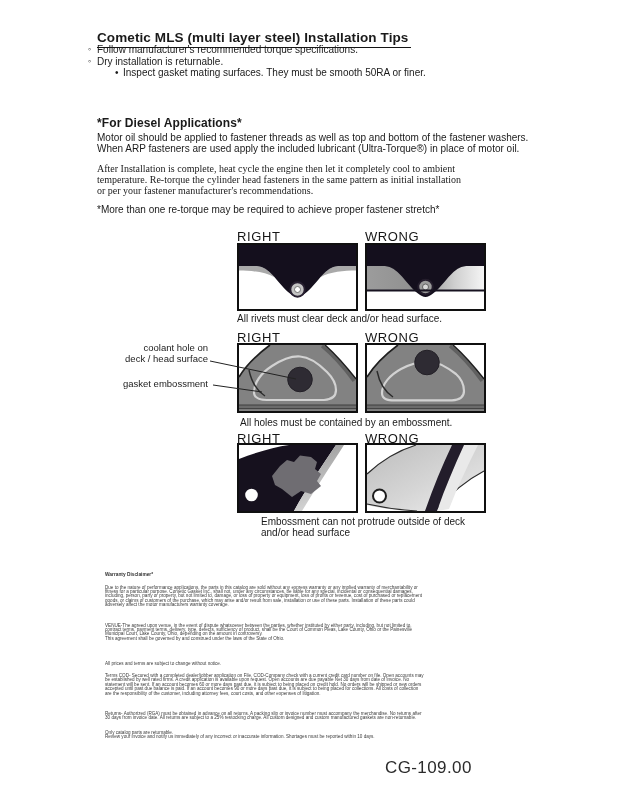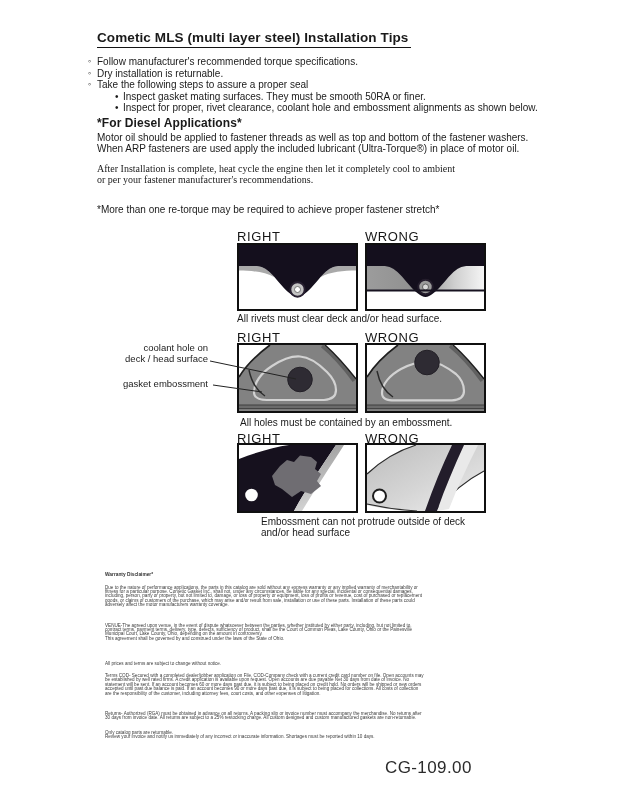--- a/index.html
+++ b/index.html
@@ -15,21 +15,21 @@
   
   .title{
     left:97px;top:30px;
     font-size:13.5px;font-weight:bold;
     border-bottom:1.6px solid #141414;
     padding-bottom:2px;padding-right:3px;
     letter-spacing:0.1px;
     white-space:nowrap;
   }
   
-  .bullets{left:88px;top:44px;font-size:10px;line-height:11.5px;margin-top:12px;}
+  .bullets{left:88px;top:44px;font-size:10px;line-height:11.5px;}
   .b-row{white-space:nowrap;}
   .b-row .dot{display:inline-block;width:9px;font-size:9px;vertical-align:top;}
   .b-sub{padding-left:27px;}
   .b-sub .dot{width:8px;font-size:10px;}
   
   .diesel-head{left:97px;top:116px;font-size:12px;font-weight:bold;letter-spacing:0.1px;}
   .para{left:97px;font-size:10px;line-height:11px;}
   .p1{top:132px;}
   .p2{top:163px;font-family:Liberation Serif, serif;}
   .p3{top:204px;}
@@ -50,32 +50,31 @@
 </head>
 <body>
 
 <div class="page">
 
   <div class="abs title">Cometic MLS (multi layer steel) Installation Tips</div>
 
   <div class="abs bullets">
     <div class="b-row"><span class="dot">◦</span><span>Follow manufacturer's recommended torque specifications.</span></div>
     <div class="b-row"><span class="dot">◦</span><span>Dry installation is returnable.</span></div>
-    <div class="b-row"><span class="dot">◦</span><span>Take the following steps to assure a proper seal</span></div>
     <div class="b-row b-sub"><span class="dot">•</span><span>Inspect gasket mating surfaces.  They must be smooth 50RA or finer.</span></div>
-    <div class="b-row b-sub"><span class="dot">•</span><span>Inspect for proper, rivet clearance, coolant hole and embossment alignments as shown below.</span></div>
   </div>
 
   <div class="abs para p1">
       <div class="ln">Motor oil should be applied to fastener threads as well as top and bottom of the fastener washers.</div>
       <div class="ln">When ARP fasteners are used apply the included lubricant (Ultra-Torque®) in place of motor oil.</div>
     </div>
   <div class="abs diesel-head">*For Diesel Applications*</div>
   <div class="abs para p2">
       <div class="ln">After Installation is complete, heat cycle the engine then let it completely cool to ambient</div>
+      <div class="ln">temperature. Re-torque the cylinder head fasteners in the same pattern as initial installation</div>
       <div class="ln">or per your fastener manufacturer's recommendations.</div>
     </div>
   <div class="abs para p3">*More than one re-torque may be required to achieve proper fastener stretch*</div>
 
   <div class="abs diag-label" style="left:237px;top:229px;">RIGHT</div>
   <div class="abs diag-label" style="left:365px;top:229px;">WRONG</div>
 
   <div class="abs diag-box" style="left:237px;top:243px;">
     <svg width="121" height="68" viewBox="0 0 121 68">
       <rect x="1" y="1" width="119" height="66" fill="#ffffff" stroke="#101010" stroke-width="2"></rect>

